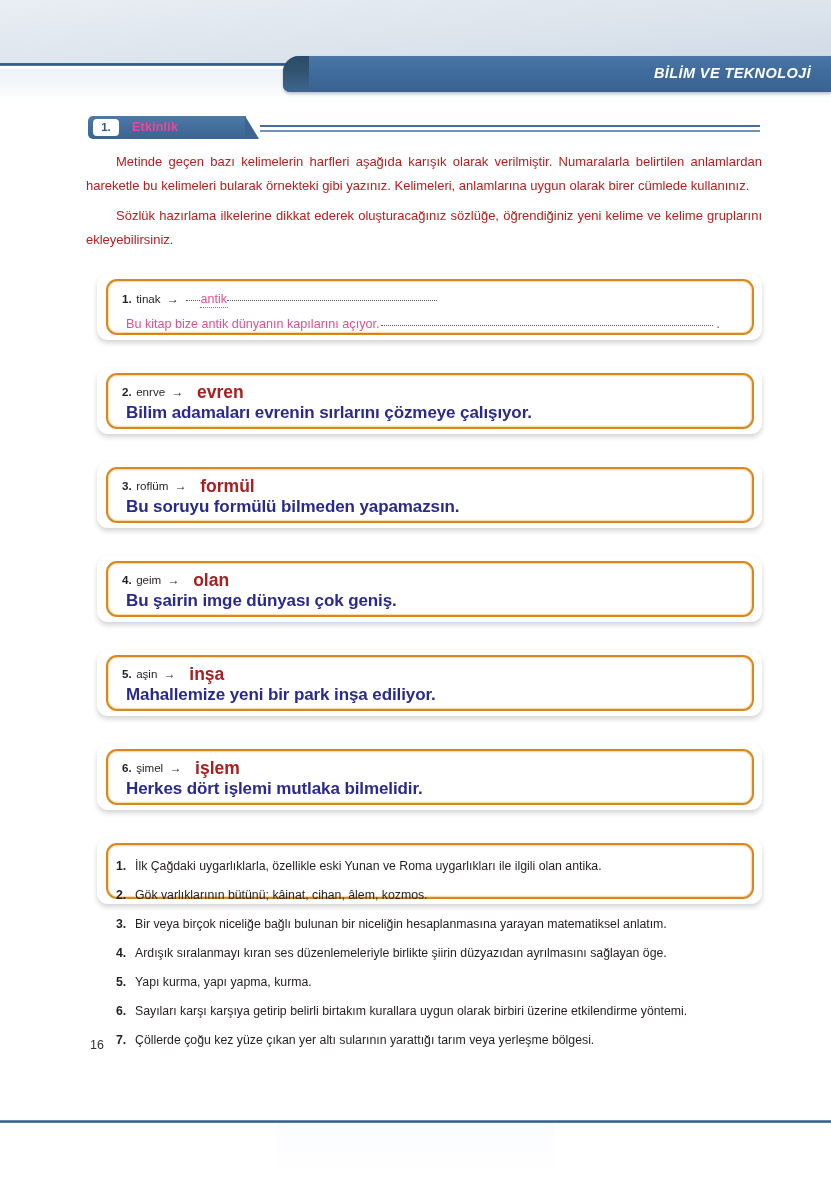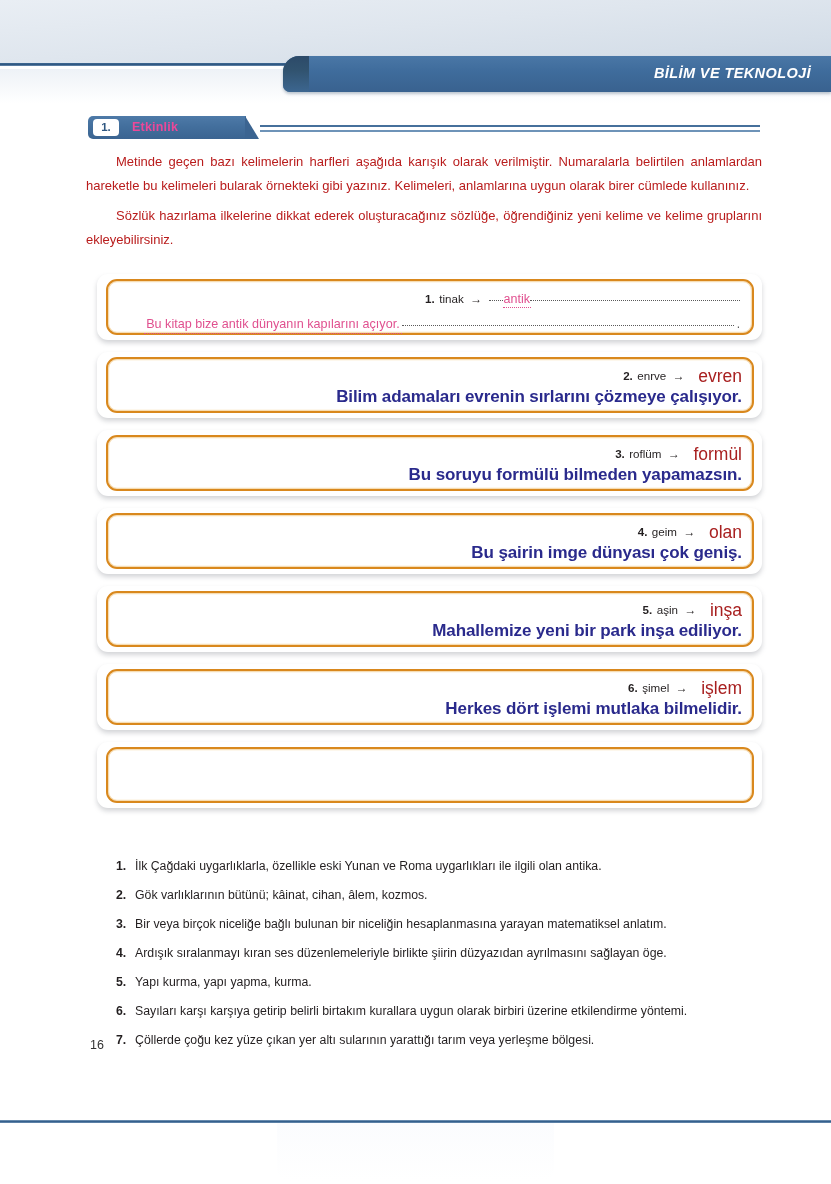--- a/index.html
+++ b/index.html
@@ -79,41 +79,40 @@
   .intro{
     position:absolute;left:86px;top:150px;width:676px;
     font-size:13px;color:#b91c1c;line-height:23.5px;
     text-align:justify;
   }
   .intro p{margin:0 0 7px 0;text-indent:30px;}
 
   
   .cards{position:absolute;left:97px;top:274px;width:665px;}
   .card{
-    position:relative;width:665px;height:66px;margin-bottom:12px;
+    position:relative;width:665px;height:66px;margin-bottom:28px;
     background:#ffffff;border-radius:11px;
     box-shadow:0 3px 5px rgba(120,125,135,.33);
-    text-align:right;
   }
   .card .inner{
     position:absolute;left:9px;top:5px;right:8px;bottom:5px;
     border:2.6px solid #d9881d;
     border-radius:11px;
     background:#ffffff;
     box-shadow:inset 0 0 0 1.2px #f6ddb4;
   }
   .row1{
     position:absolute;left:14px;top:7px;right:10px;height:22px;
     white-space:nowrap;
   }
   .c-num{font-size:11.6px;font-weight:bold;color:#231f20;}
   .c-scram{font-size:11.6px;color:#231f20;}
   .c-arrow{font-size:12px;color:#231f20;padding:0 2px;}
   .c-ans{
-    font-size:17.5px;color:#a82020;font-weight:400;
+    font-size:17.5px;color:#a82020;font-weight:700;
     padding-left:7px;vertical-align:-2px;
   }
   .row2{
     position:absolute;left:18px;top:28px;right:10px;
     font-size:17px;color:#2a2a8c;font-weight:bold;
     white-space:nowrap;letter-spacing:-.1px;
   }
 
   
   .hw-row1{

